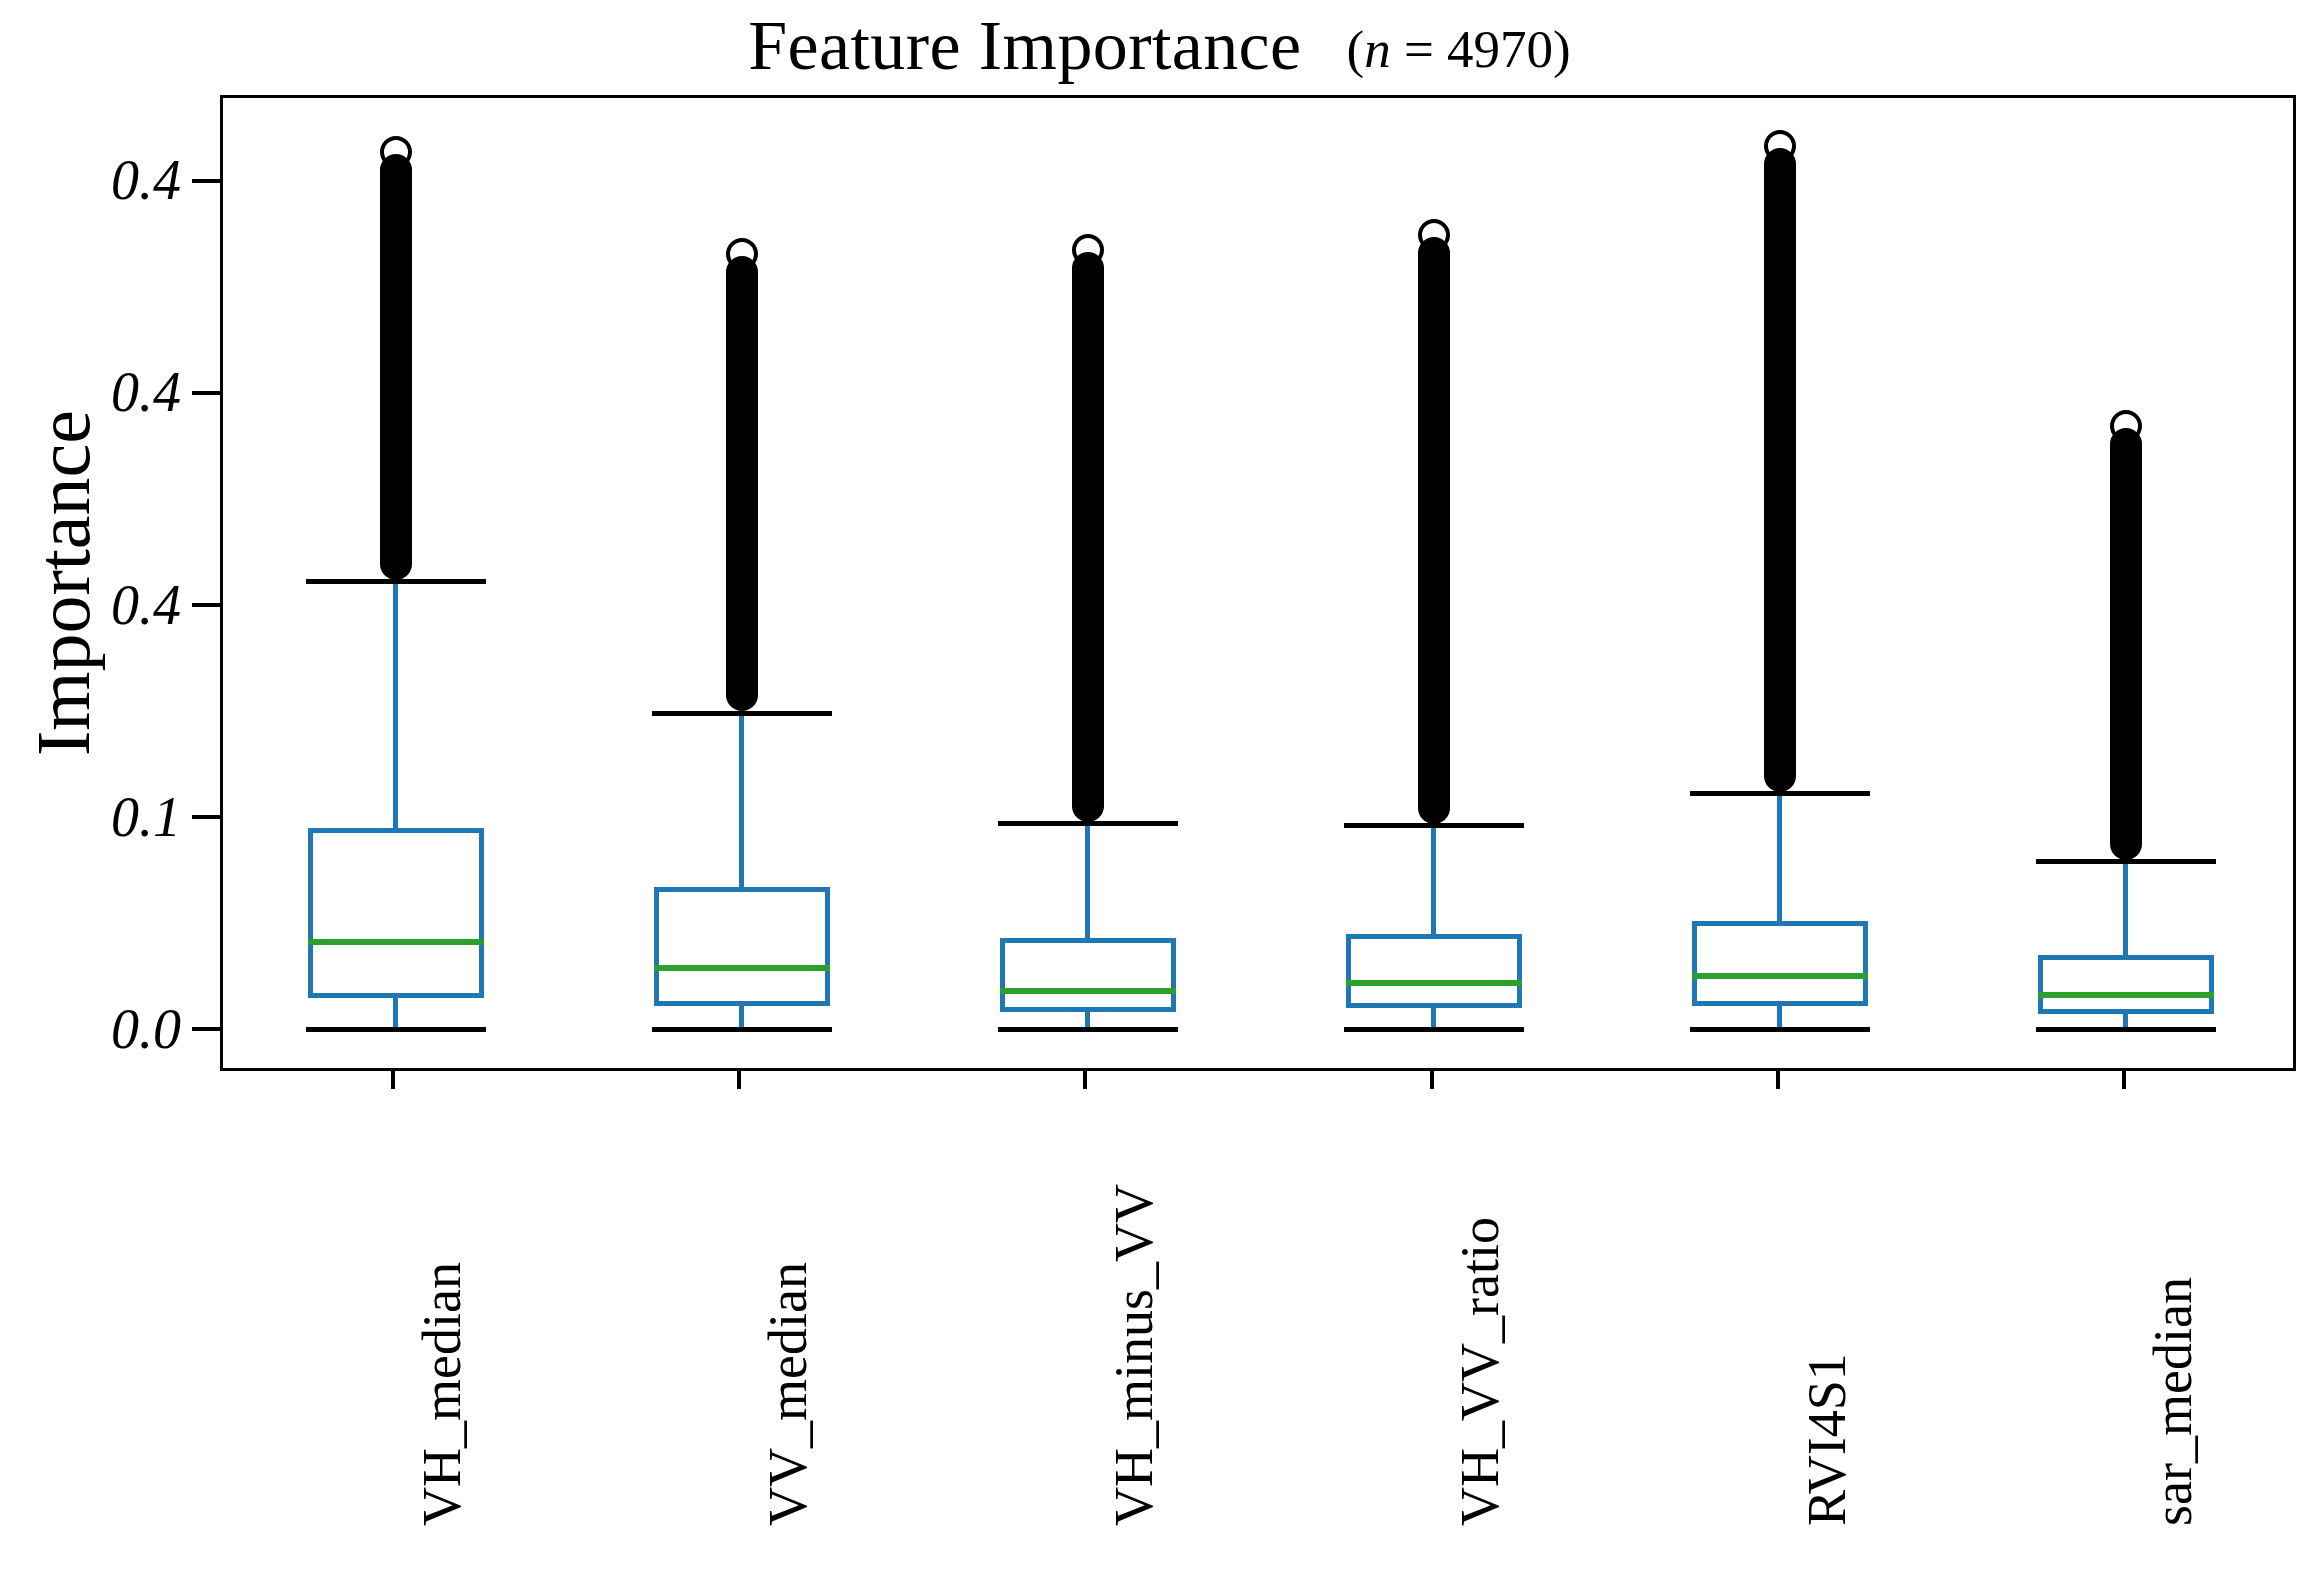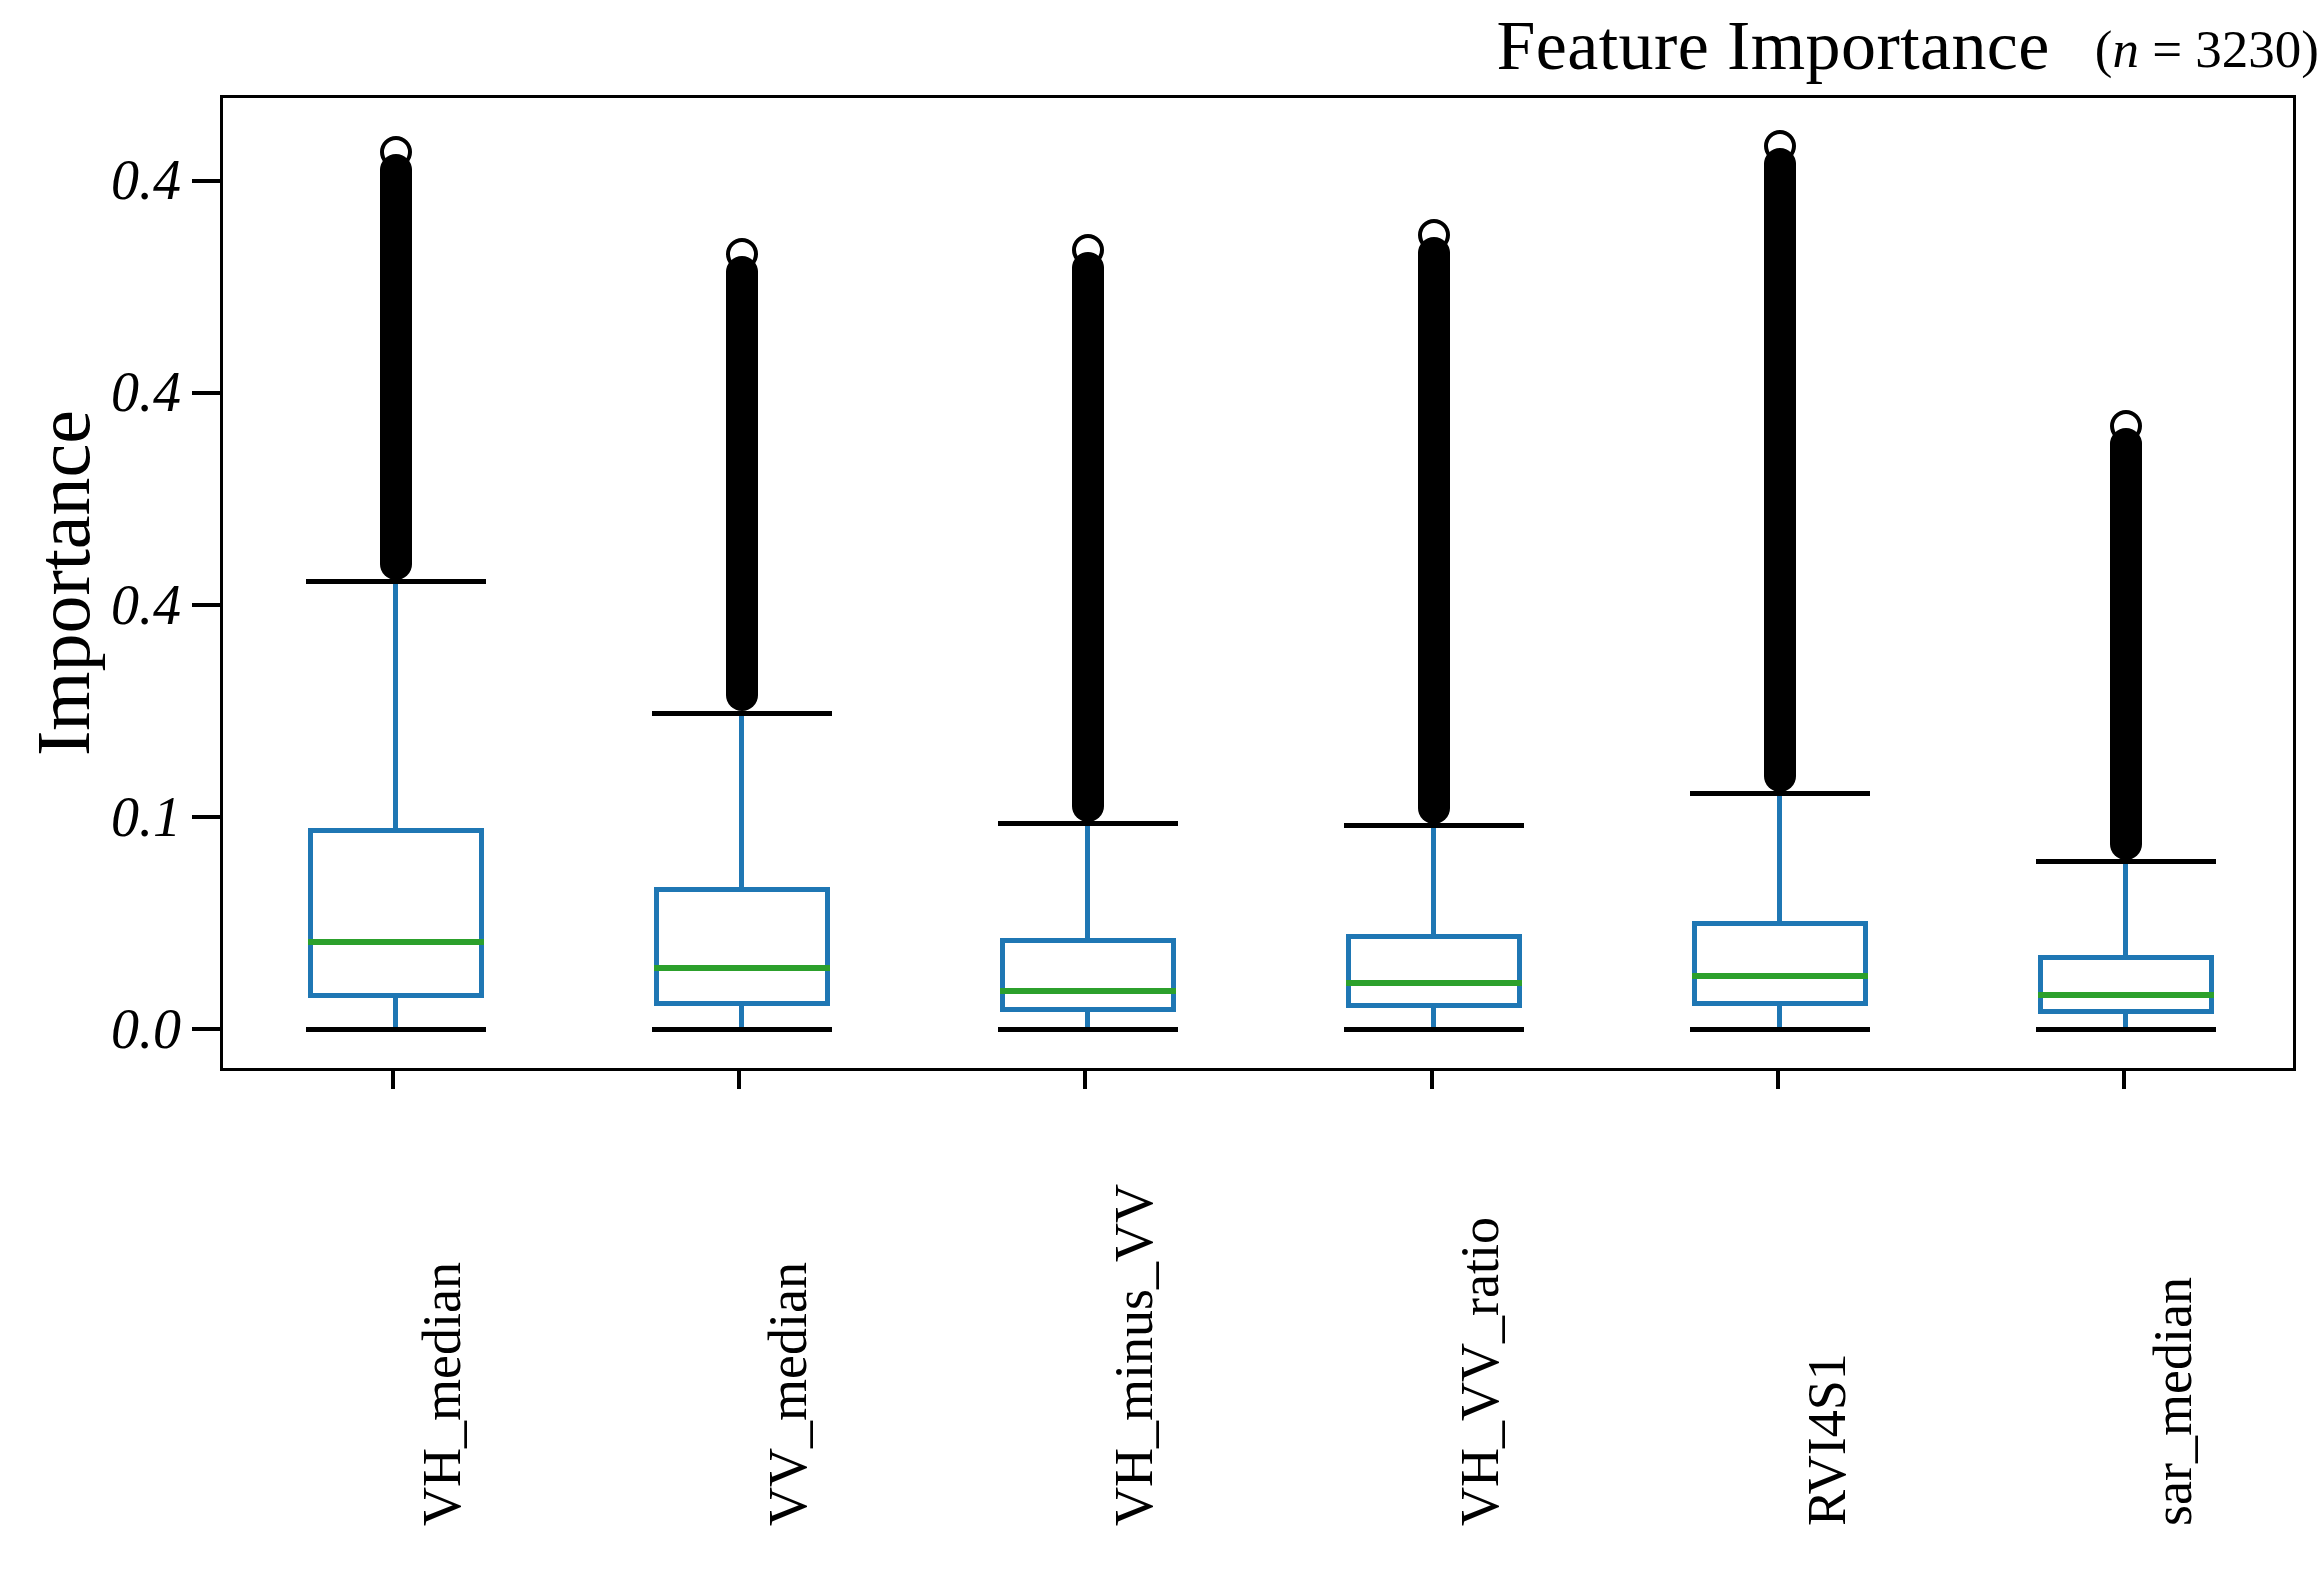--- a/index.html
+++ b/index.html
@@ -2,21 +2,21 @@
 <html style="font-size:11.7px"><head>
 <meta charset="utf-8">
 <style>
   html,body{margin:0;padding:0;background:#ffffff;}
   body{width:2319px;height:1585px;position:relative;font-family:"Liberation Serif",serif;color:#000;}
 
   #figure{position:absolute;left:0;top:0;width:2319px;height:1585px;}
 
   
   #title-row{position:absolute;left:0;top:5.9px;width:2319px;height:81px;
-             display:flex;align-items:center;justify-content:flex-end;}
+             display:flex;align-items:center;justify-content:center;}
   #chart-title{font-size:70px;line-height:1;letter-spacing:0.4px;}
   #chart-subcount{font-size:53px;line-height:1;margin-left:45px;position:relative;top:2.9px;}
   #chart-subcount .ital{font-style:italic;}
 
   
   #plot-frame{position:absolute;left:220px;top:95px;width:2076px;height:976px;
               border:3.7px solid #000;box-sizing:border-box;background:#fff;}
   #plot-area{position:absolute;left:0;top:0;width:100%;height:100%;overflow:hidden;}
 
   
@@ -42,21 +42,21 @@
                background:#000;box-shadow:0 0 0 0 #000;}
   .bp-outliers-top{position:absolute;border-radius:733px;background:#000;}
 </style>
 </head>
 <body>
 
 <div id="figure">
 
   <div id="title-row">
     <span id="chart-title">Feature Importance</span>
-    <span id="chart-subcount">(<span class="ital">n</span> = <span>3230</span>)</span>
+    <span id="chart-subcount">(<span class="ital">n</span> = <span>4970</span>)</span>
   </div>
 
   <div id="ylabel-wrap">
     <span id="ylabel">Importance</span>
   </div>
 
   <div id="plot-frame">
     <div id="plot-area">
         <div class="bp" style="left: 0px; width: 346px;">
           <div class="bp-wstem" style="left: 170px; top: 484px; height: 246px;"></div>

